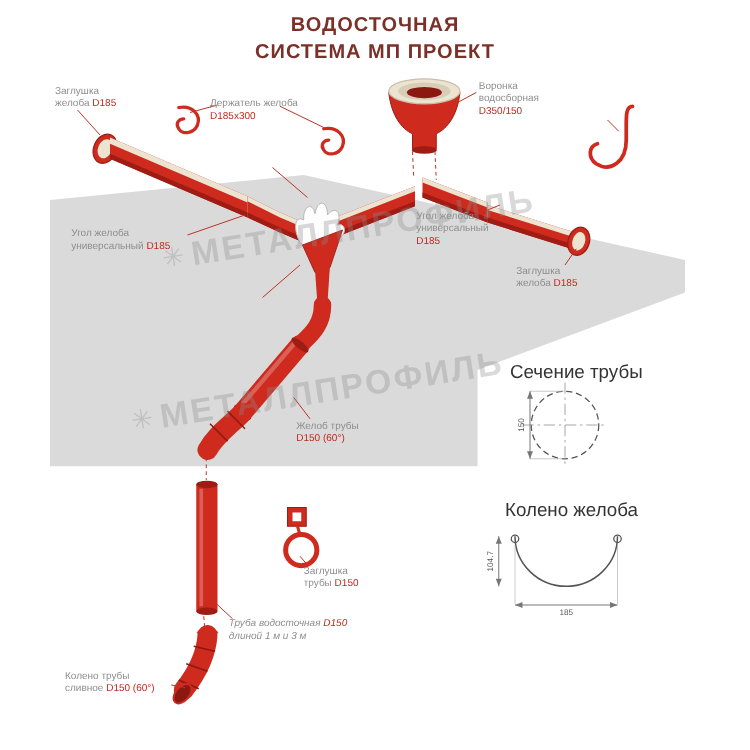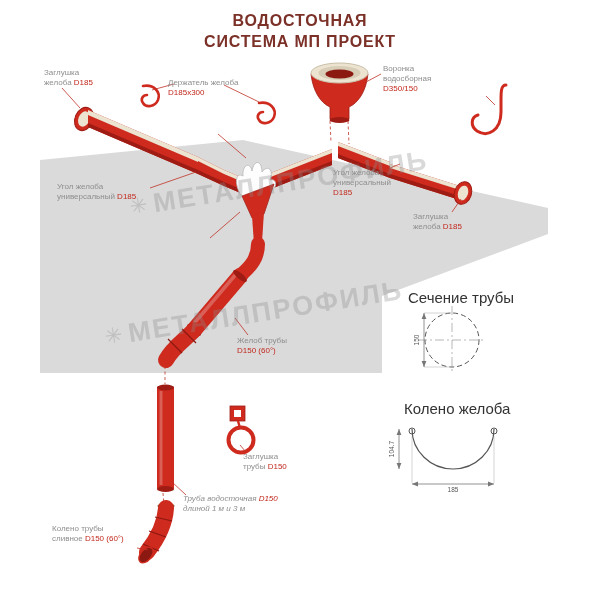--- a/index.html
+++ b/index.html
@@ -207,21 +207,21 @@
   </div>
   <div class="lbl" style="left:243px;top:452px;width:56px;">
     <span>Заглушка трубы</span>
     <span class="dim">D150</span>
   </div>
   <div class="lbl" style="left:183px;top:494px;width:100px;font-style:italic;">
     <span>Труба водосточная</span>
     <span class="dim">D150</span>
     <span>длиной 1 м и 3 м</span>
   </div>
-  <div class="lbl" style="left:52px;top:524px;width:84px;">
+  <div class="lbl" style="left:52px;top:536px;width:84px;">
     <span>Колено трубы сливное</span>
     <span class="dim">D150 (60°)</span>
   </div>
 
   <div class="heading" style="left:408px;top:289px;">Сечение трубы</div>
   <div class="heading" style="left:404px;top:400px;">Колено желоба</div>
 
 </div>
 
 </body></html>

